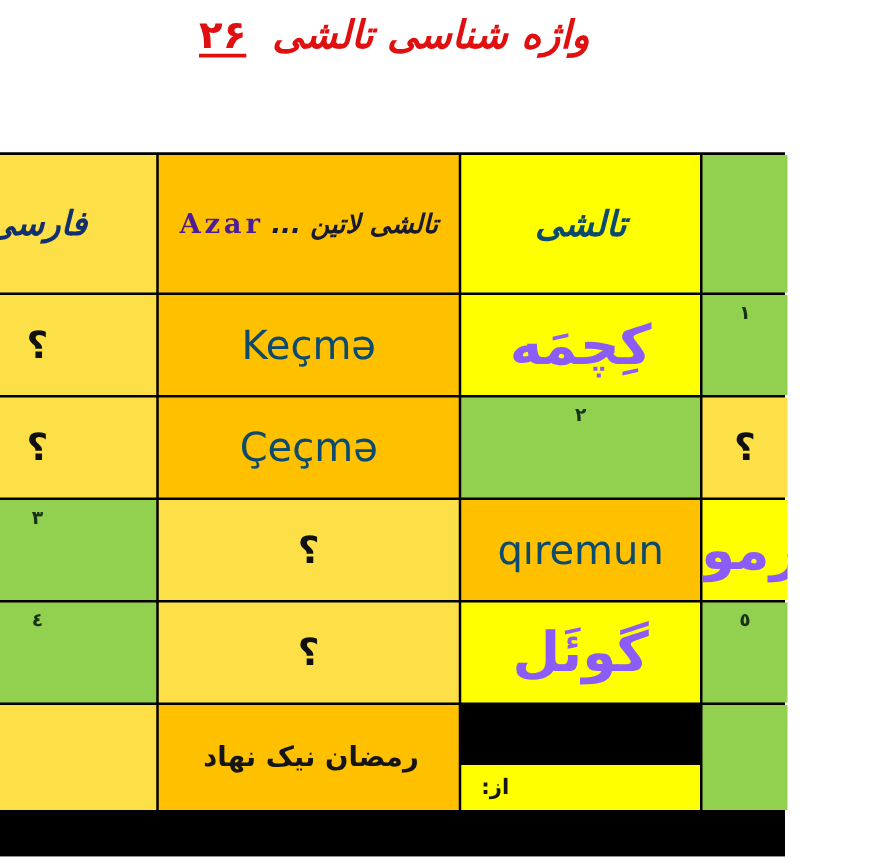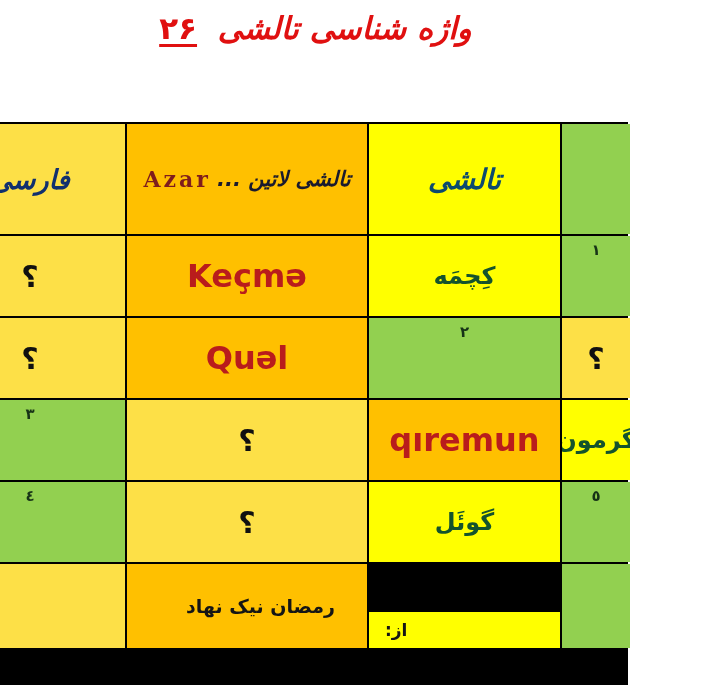--- a/index.html
+++ b/index.html
@@ -67,21 +67,21 @@
     direction: rtl;
     gap: 6px;
     font-weight: bold;
   }
   .hdr-lat .lat-fa {
     color: #1a1a2e;
     font-style: italic;
     font-size: 21px;
   }
   .hdr-lat .lat-en {
-    color: #7f1d1d;
+    color: #4c1d95;
     font-size: 22px;
     letter-spacing: 3px;
     font-family: "DejaVu Serif", serif;
     font-style: normal;
   }
   .hdr-tal {
     direction: rtl;
     color: #0c4a6e;
     font-weight: bold;
     font-style: italic;
@@ -89,46 +89,46 @@
   }
 
   
   .q-mark {
     color: #101010;
     font-weight: bold;
     font-size: 30px;
     direction: rtl;
   }
   .latin-word {
-    color: #b91c1c;
-    font-weight: bold;
+    color: #0c4a6e;
+    font-weight: normal;
     font-size: 32px;
   }
   .talyshi-word {
     direction: rtl;
-    color: #14532d;
+    color: #8b5cf6;
     font-weight: bold;
-    font-size: 24px;
+    font-size: 44px;
   }
   .row-num {
     align-items: flex-start;
     padding-top: 5px;
     color: #173317;
     font-size: 15px;
     font-weight: bold;
     direction: rtl;
   }
 
   
   .foot-author {
     direction: rtl;
     justify-content: flex-start;   
     padding-right: 32px;
     color: #151515;
-    font-size: 19px;
+    font-size: 22px;
     font-weight: bold;
   }
   .foot-label {
     direction: rtl;
     justify-content: flex-end;     
     padding-left: 16px;
     color: #151515;
     font-size: 17px;
     font-weight: bold;
     margin-top: 48px;
@@ -153,21 +153,21 @@
     </div>
     <div class="cell col-tal hdr-tal">تالشی</div>
     <div class="cell col-num"></div>
 
     <div class="cell col-fa q-mark">؟</div>
     <div class="cell col-lat latin-word">Keçmə</div>
     <div class="cell col-tal talyshi-word">کِچمَه</div>
     <div class="cell col-num row-num">١</div>
 
     <div class="cell col-fa q-mark">؟</div>
-    <div class="cell col-lat latin-word">Quəl</div>
+    <div class="cell col-lat latin-word">Çeçmə</div>
     <div class="cell col-num row-num">٢</div>
 
     <div class="cell col-fa q-mark">؟</div>
     <div class="cell col-num row-num">٣</div>
 
     <div class="cell col-fa q-mark">؟</div>
     <div class="cell col-lat latin-word">qıremun</div>
     <div class="cell col-tal talyshi-word">گرمون</div>
     <div class="cell col-num row-num">٤</div>
 

